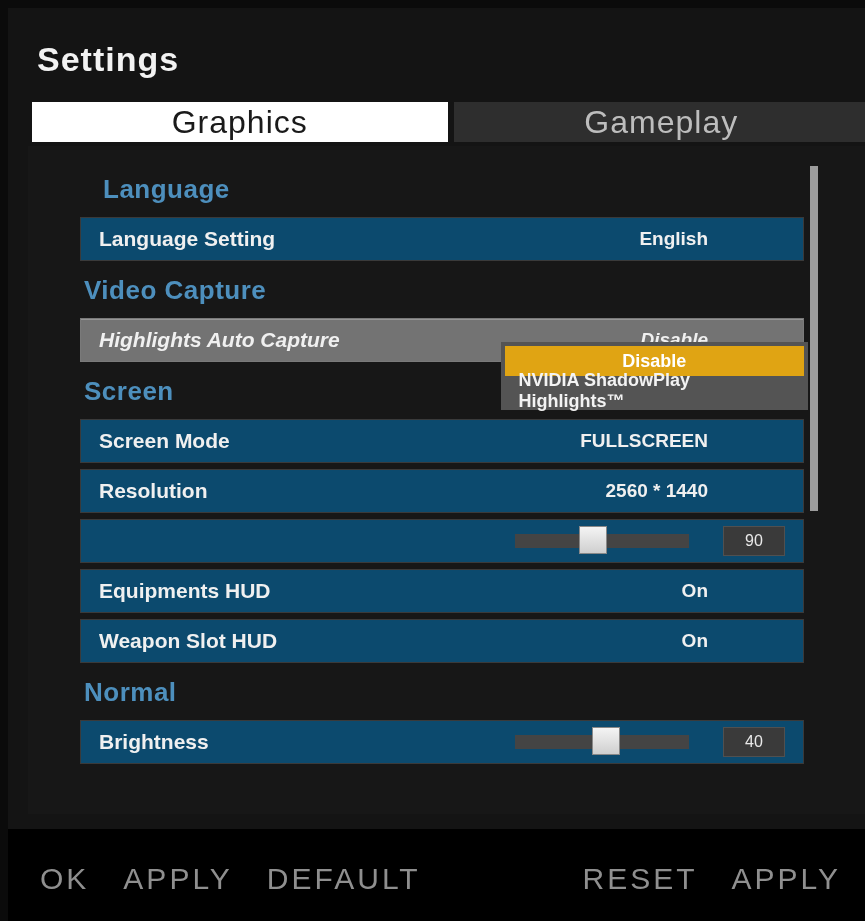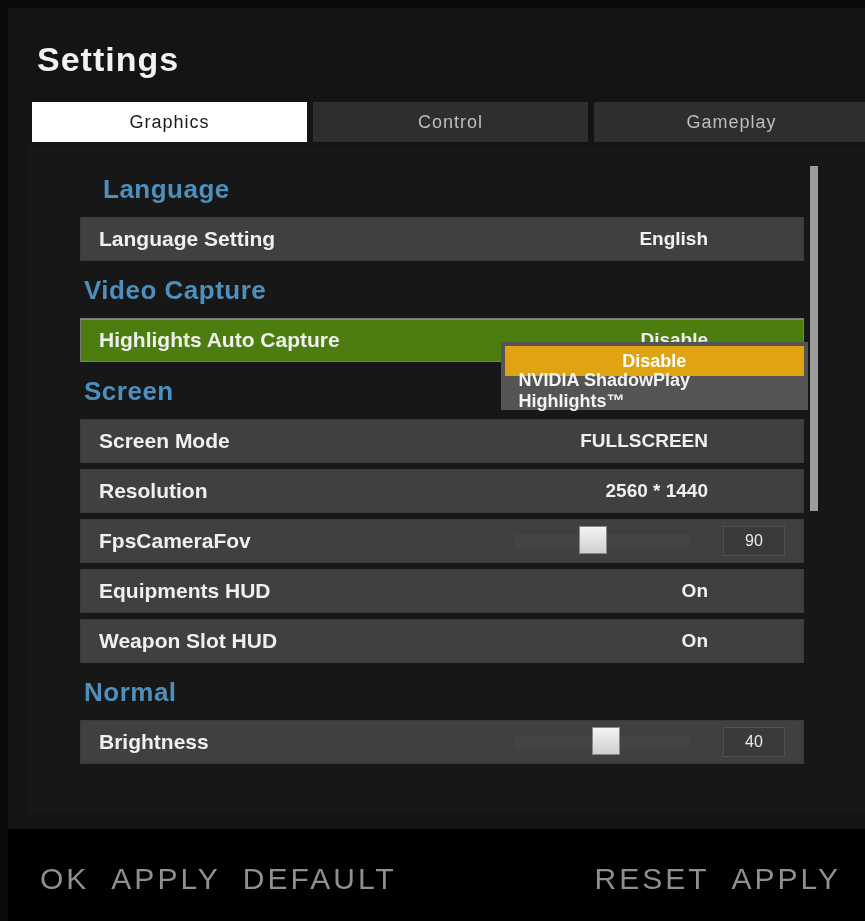--- a/index.html
+++ b/index.html
@@ -36,21 +36,21 @@
     display: flex;
     gap: 6px;
   }
   .tab {
     flex: 1 1 0;
     background: #2e2e2e;
     color: #bdbdbd;
     display: flex;
     align-items: center;
     justify-content: center;
-    font-size: 18px;
+    font-size: 32px;
     font-stretch: condensed;
     letter-spacing: 1px;
     cursor: pointer;
   }
   .tab.active {
     background: #ffffff;
     color: #1a1a1a;
   }
   .panel {
     position: absolute;
@@ -80,32 +80,33 @@
     color: #4d8fbd;
     font-size: 26px;
     font-weight: 700;
     font-stretch: condensed;
     margin: 10px 0 8px 0;
     letter-spacing: 0.5px;
   }
   .section-title.first { margin-top: 0; margin-left: 19px; }
   .row {
     height: 44px;
-    background: #404040;
+    background: #0c4a6e;
     border: 1px solid #3a3a3a;
     margin-bottom: 6px;
     display: flex;
     align-items: center;
     padding: 0 14px;
     position: relative;
   }
   .row.highlight {
     border: 1px solid #7a7a7a;
-    background: #4d7c0f;
+    background: #737373;
     box-shadow: 0 1px 0 rgba(255,255,255,0.25) inset;
+    font-style: italic;
   }
   .row .label {
     flex: 0 0 auto;
     font-size: 21px;
     font-weight: 700;
     font-stretch: condensed;
     color: #f0f0f0;
   }
   .row .value {
     position: absolute;
@@ -177,42 +178,41 @@
     position: absolute;
     left: 0; right: 0; bottom: 0;
     height: 100px;
     background: #000000;
     display: flex;
     align-items: center;
     padding: 0 24px;
   }
   .footer .left, .footer .right {
     display: flex;
-    gap: 14px;
+    gap: 26px;
   }
   .footer .right { margin-left: auto; }
   .footer-btn {
     color: #8f8f8f;
     font-size: 30px;
     font-weight: 400;
     font-stretch: condensed;
     letter-spacing: 3px;
     cursor: pointer;
   }
 </style>
 </head>
 <body>
 
 <div class="window">
 
   <div class="title">Settings</div>
 
   <div class="tabs">
     <div class="tab active">Graphics</div>
-    <div class="tab">Control</div>
     <div class="tab">Gameplay</div>
   </div>
 
   <div class="panel">
     <div class="scrollbar"></div>
     <div class="scroll">
 
       <div class="section-title first">Language</div>
       <div class="row">
         <span class="label">Language Setting</span>
@@ -228,21 +228,20 @@
       <div class="section-title">Screen</div>
       <div class="row">
         <span class="label">Screen Mode</span>
         <span class="value">FULLSCREEN</span>
       </div>
       <div class="row">
         <span class="label">Resolution</span>
         <span class="value">2560 * 1440</span>
       </div>
       <div class="row">
-        <span class="label">FpsCameraFov</span>
         <div class="slider-wrap">
           <div class="slider-track">
             <div class="slider-thumb" id="fov-thumb" style="left: 37%;"></div>
           </div>
           <div class="slider-numbox">90</div>
         </div>
       </div>
       <div class="row">
         <span class="label">Equipments HUD</span>
         <span class="value">On</span>

